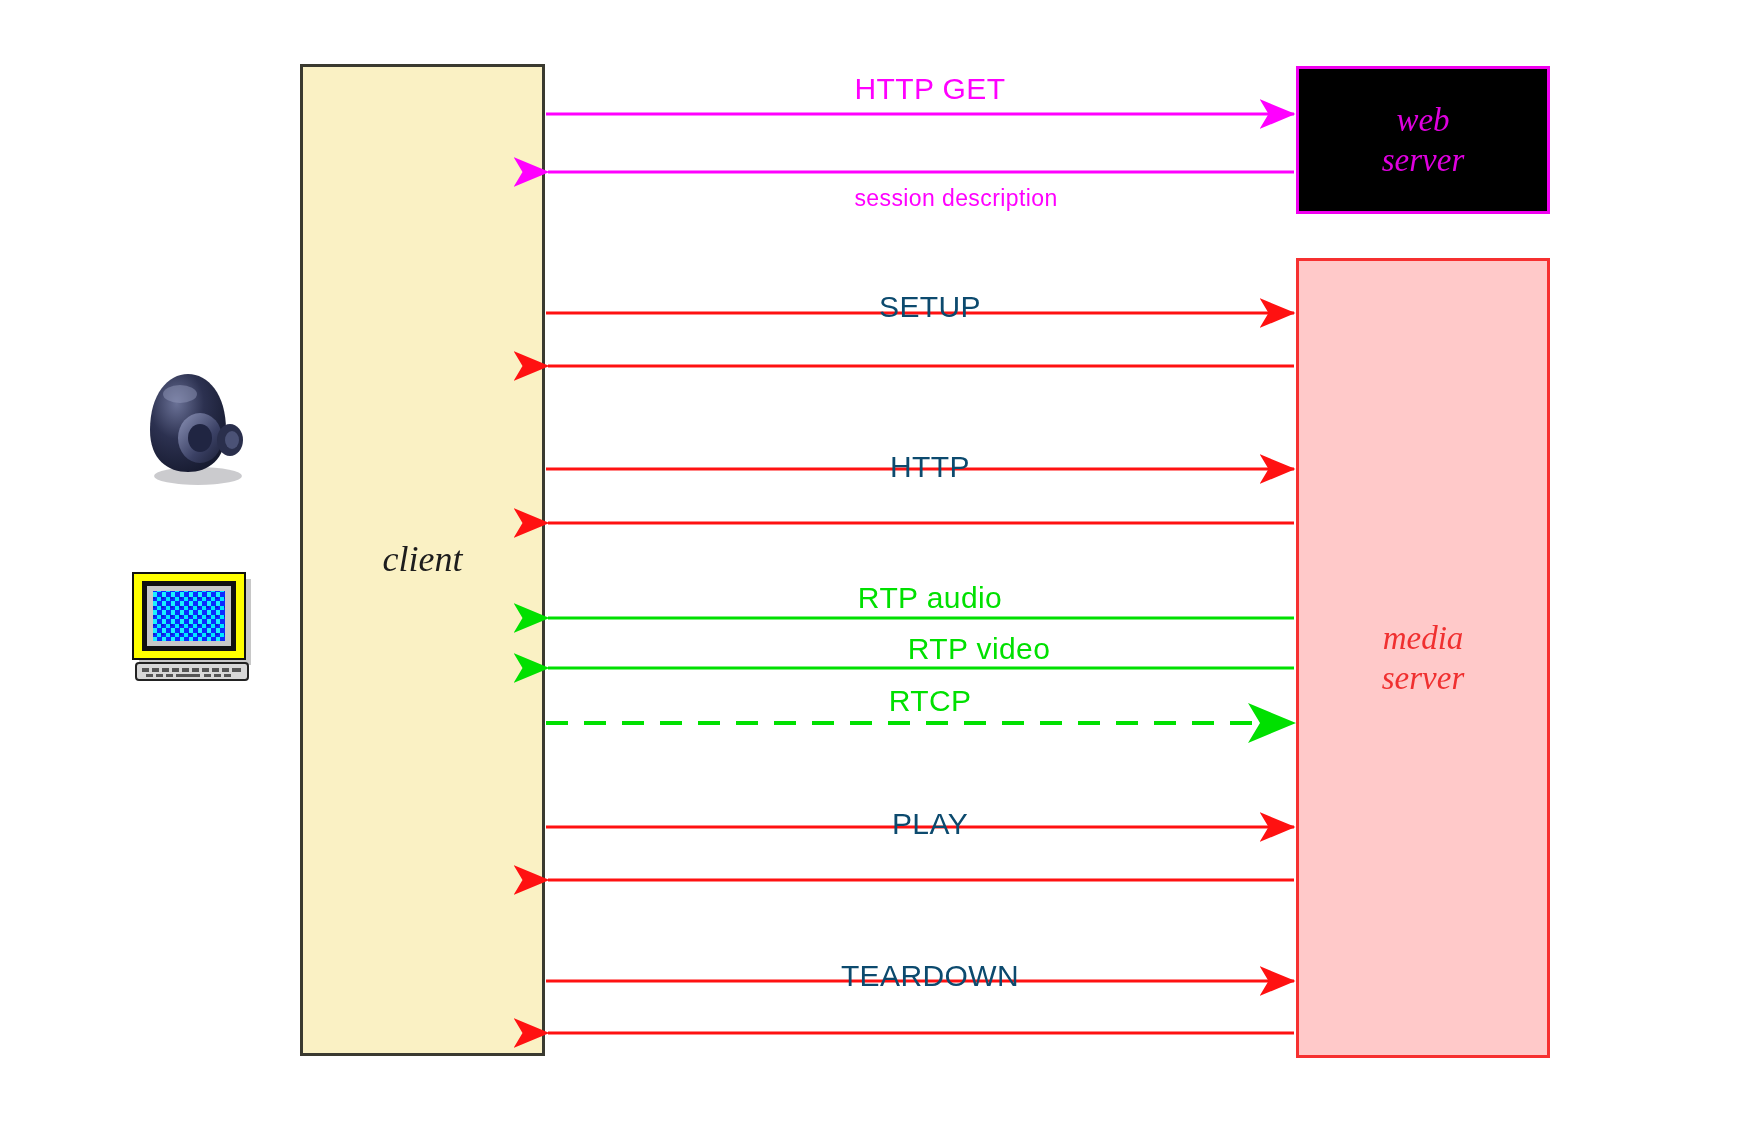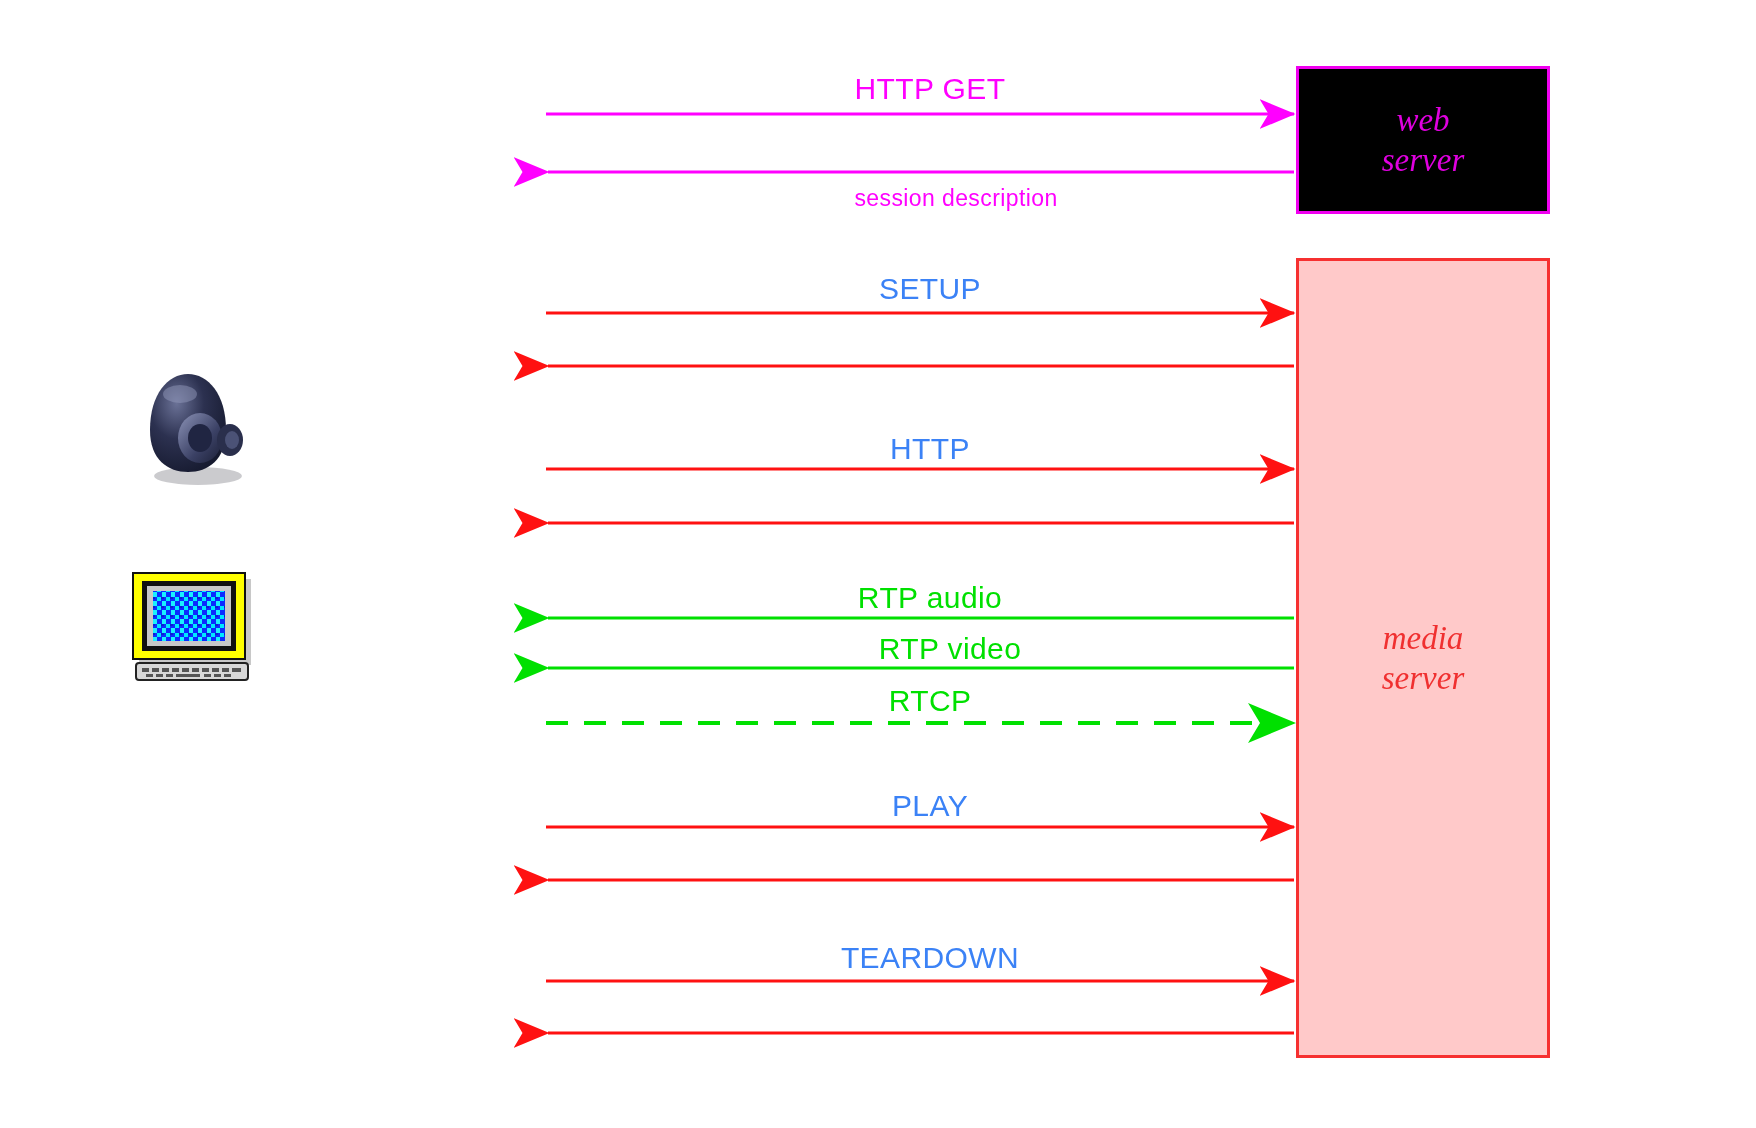--- a/index.html
+++ b/index.html
@@ -66,21 +66,21 @@
 
   
   .msg-label {
     position: absolute;
     white-space: nowrap;
     font-family: "Liberation Sans", sans-serif;
     letter-spacing: 0.4px;
     transform: translateX(-50%);
   }
   .lbl-http { color: #ff00ff; }
-  .lbl-rtsp { color: #3b82f6; }
+  .lbl-rtsp { color: #0c4a6e; margin-top: 18px; }
   .lbl-rtp  { color: #00e000; }
   .sz-big   { font-size: 30px; }
   .sz-small { font-size: 23px; }
 
   
   #wires {
     position: absolute;
     left: 0; top: 0;
     width: 1756px;
     height: 1128px;
@@ -173,20 +173,23 @@
           <rect x="26" y="104" width="7" height="3"></rect>
         <rect x="36" y="104" width="7" height="3"></rect>
           <rect x="46" y="104" width="24" height="3"></rect>
         <rect x="74" y="104" width="7" height="3"></rect>
           <rect x="84" y="104" width="7" height="3"></rect>
         <rect x="94" y="104" width="7" height="3"></rect>
       </g>
     </svg>
   </div>
 
+  <div class="node-box" id="client-box">
+    <span>client</span>
+  </div>
 
   <div class="node-box" id="web-server-box">
     <div>
       <div>web</div>
       <div>server</div>
     </div>
   </div>
 
   <div class="node-box" id="media-server-box">
     <div>
@@ -247,21 +250,21 @@
   <div class="msg-label lbl-http sz-big" style="left:930px; top:72px;">HTTP GET</div>
 
   <div class="msg-label lbl-http sz-small" style="left:930px; top:185px;margin-left:26px;">session description</div>
 
   <div class="msg-label lbl-rtsp sz-big" style="left:930px; top:272px;">SETUP</div>
 
   <div class="msg-label lbl-rtsp sz-big" style="left:930px; top:432px;">HTTP</div>
 
   <div class="msg-label lbl-rtp sz-big" style="left:930px; top:581px;">RTP audio</div>
 
-  <div class="msg-label lbl-rtp sz-big" style="left:950px; top:632px;">RTP video</div>
+  <div class="msg-label lbl-rtp sz-big" style="left:979px; top:632px;">RTP video</div>
 
   <div class="msg-label lbl-rtp sz-big" style="left:930px; top:684px;">RTCP</div>
 
   <div class="msg-label lbl-rtsp sz-big" style="left:930px; top:789px;">PLAY</div>
 
   <div class="msg-label lbl-rtsp sz-big" style="left:930px; top:941px;">TEARDOWN</div>
 
 </div>
 
 </body></html>

